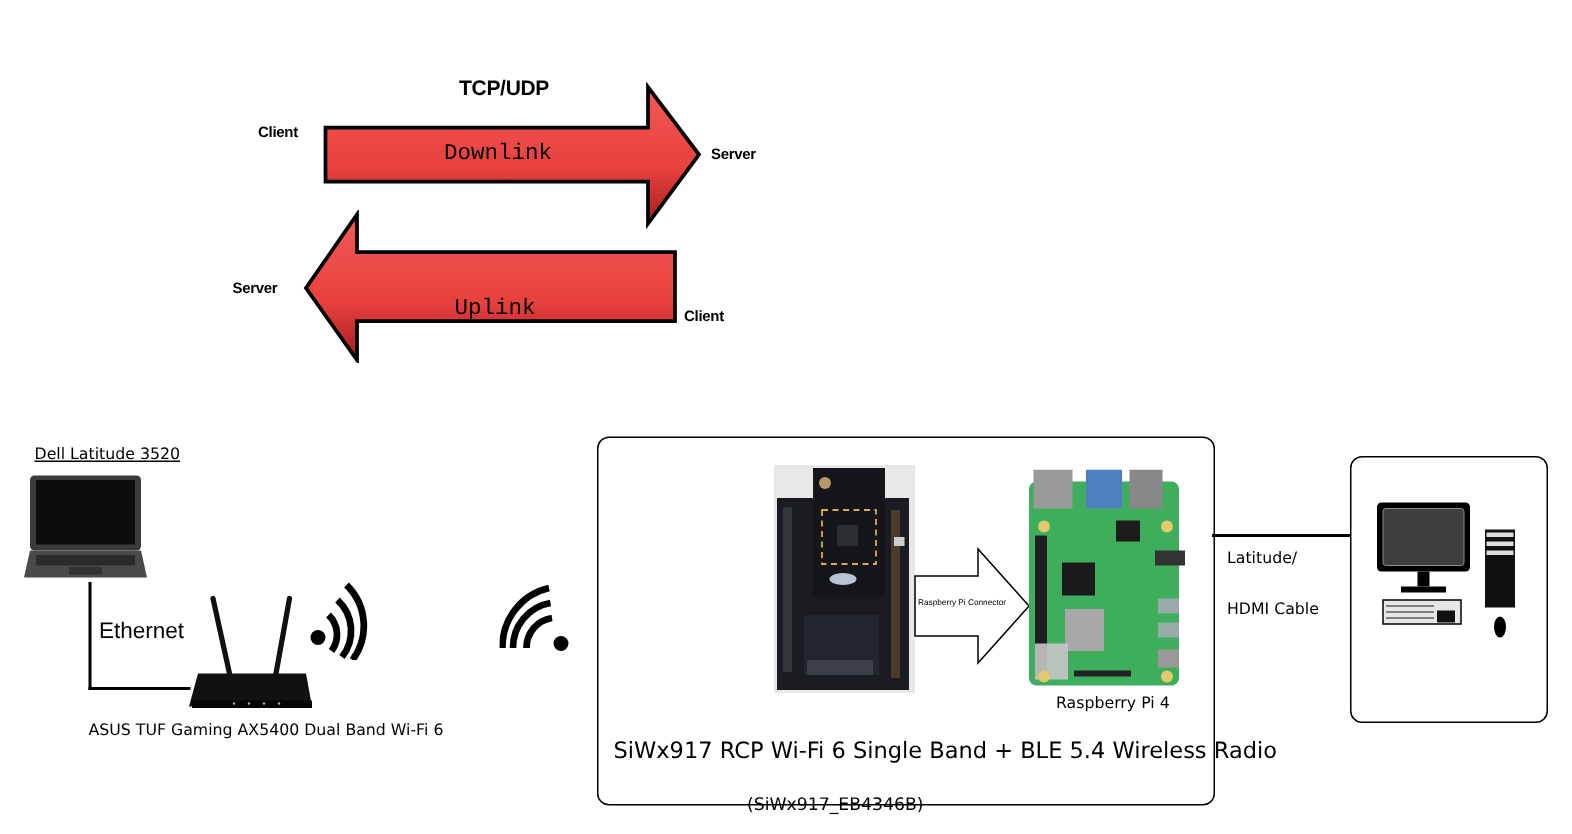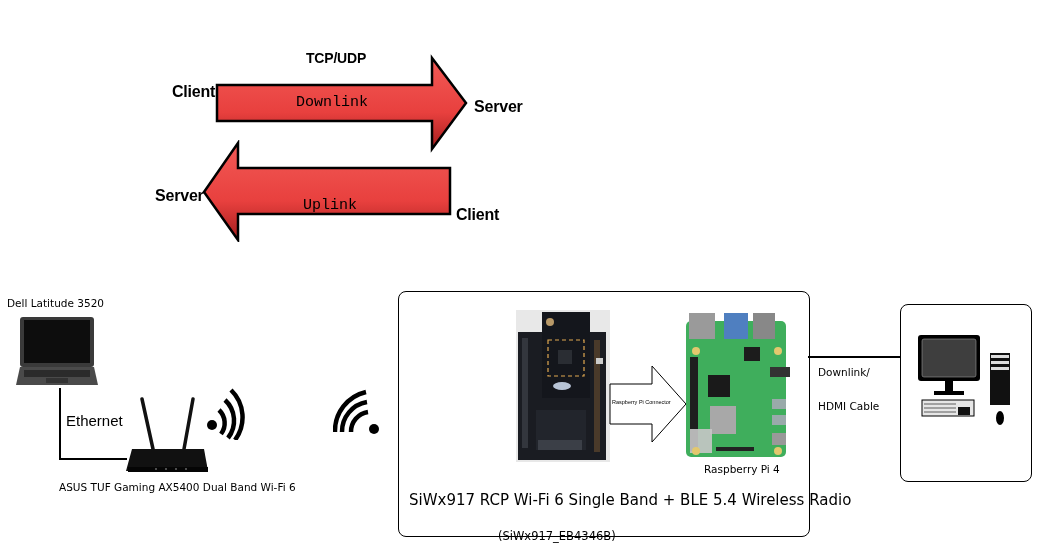--- a/index.html
+++ b/index.html
@@ -1,18 +1,18 @@
 <!DOCTYPE html>
 <html><head>
   <meta charset="utf-8">
   <style>
     html, body { margin:0; padding:0; background:#fff; }
     body { width:1048px; height:556px; position:relative; overflow:hidden; font-family:"Liberation Sans", sans-serif; color:#000; }
     .abs { position:absolute; }
-    .bold-lbl { font-family:"Liberation Sans", sans-serif; font-weight:bold; font-size:16px; letter-spacing:-0.2px; }
+    .bold-lbl { font-family:"Liberation Sans", sans-serif; font-weight:bold; font-size:10px; letter-spacing:-0.2px; }
     .cal { font-family:"DejaVu Sans", sans-serif; font-size:10.5px; }
     .arrow-text { font-family:Liberation Mono, monospace; font-size:15px; color:#000000; }
     svg { display:block; }
     .box { border:1.5px solid #000; border-radius:8px; background:#fff; }
   </style>
 </head>
 <body>
 
 <div class="abs bold-lbl" style="left:283px;top:50px;font-size:14px;margin-left:23px;">TCP/UDP</div>
 
@@ -37,21 +37,21 @@
       <stop offset="0.6" stop-color="#e8403e"></stop>
       <stop offset="1" stop-color="#a51e1e"></stop>
     </linearGradient>
   </defs>
   <polygon points="250,28 38,28 38,3 4,52 38,100 38,74 250,74" fill="url(#gu)" stroke="#000" stroke-width="2.5" stroke-linejoin="miter"></polygon>
 </svg>
 <div class="abs arrow-text" style="left:303px;top:197px;">Uplink</div>
 <div class="abs bold-lbl" style="left:155px;top:187px;">Server</div>
 <div class="abs bold-lbl" style="left:456px;top:206px;">Client</div>
 
-<div class="abs cal" style="left:7px;top:297px;">Dell Latitude 3520</div>
+<div class="abs cal" style="left:23px;top:297px;text-decoration:underline;">Dell Latitude 3520</div>
 <svg class="abs" style="left:16px;top:316px;" width="82" height="72">
   <rect x="4" y="1" width="74" height="50" rx="3" fill="#3a3a3a"></rect>
   <rect x="8" y="4" width="66" height="43" fill="#0d0d0d"></rect>
   <polygon points="4,51 78,51 82,69 0,69" fill="#4a4a4a"></polygon>
   <rect x="8" y="54" width="66" height="7" fill="#2b2b2b"></rect>
   <rect x="30" y="62" width="22" height="5" fill="#333"></rect>
 </svg>
 
 <div class="abs" style="left:59px;top:388px;width:2px;height:72px;background:#000;"></div>
 <div class="abs" style="left:59px;top:458px;width:68px;height:2px;background:#000;"></div>
@@ -123,21 +123,21 @@
   <circle cx="10" cy="138" r="4" fill="#e3c86e"></circle>
     <circle cx="92" cy="138" r="4" fill="#e3c86e"></circle>
   <rect x="30" y="134" width="38" height="4" fill="#222"></rect>
 </svg>
 <div class="abs cal" style="left:704px;top:463px;">Raspberry Pi 4</div>
 
 <div class="abs cal" style="left:409px;top:491px;font-size:15px;">SiWx917 RCP Wi-Fi 6 Single Band + BLE 5.4 Wireless Radio</div>
 <div class="abs cal" style="left:498px;top:509px;font-size:11.5px;margin-top:20px;">(SiWx917_EB4346B)</div>
 
 <div class="abs" style="left:808px;top:356px;width:93px;height:1.5px;background:#000;"></div>
-<div class="abs cal" style="left:818px;top:366px;">Downlink/</div>
+<div class="abs cal" style="left:818px;top:366px;">Latitude/</div>
 <div class="abs cal" style="left:818px;top:400px;">HDMI Cable</div>
 
 <div class="abs box" style="left:900px;top:304px;width:130px;height:176px;"></div>
 <svg class="abs" style="left:914px;top:333px;" width="100" height="100">
   <rect x="4" y="2" width="62" height="46" rx="3" fill="#000"></rect>
   <rect x="8" y="6" width="54" height="38" rx="2" fill="#3e3e3e" stroke="#999" stroke-width="0.6"></rect>
   <rect x="31" y="48" width="8" height="10" fill="#000"></rect>
   <rect x="20" y="58" width="30" height="4" fill="#000"></rect>
   <rect x="76" y="20" width="20" height="52" fill="#111"></rect>
   <rect x="77" y="22" width="18" height="3" fill="#ddd"></rect>

